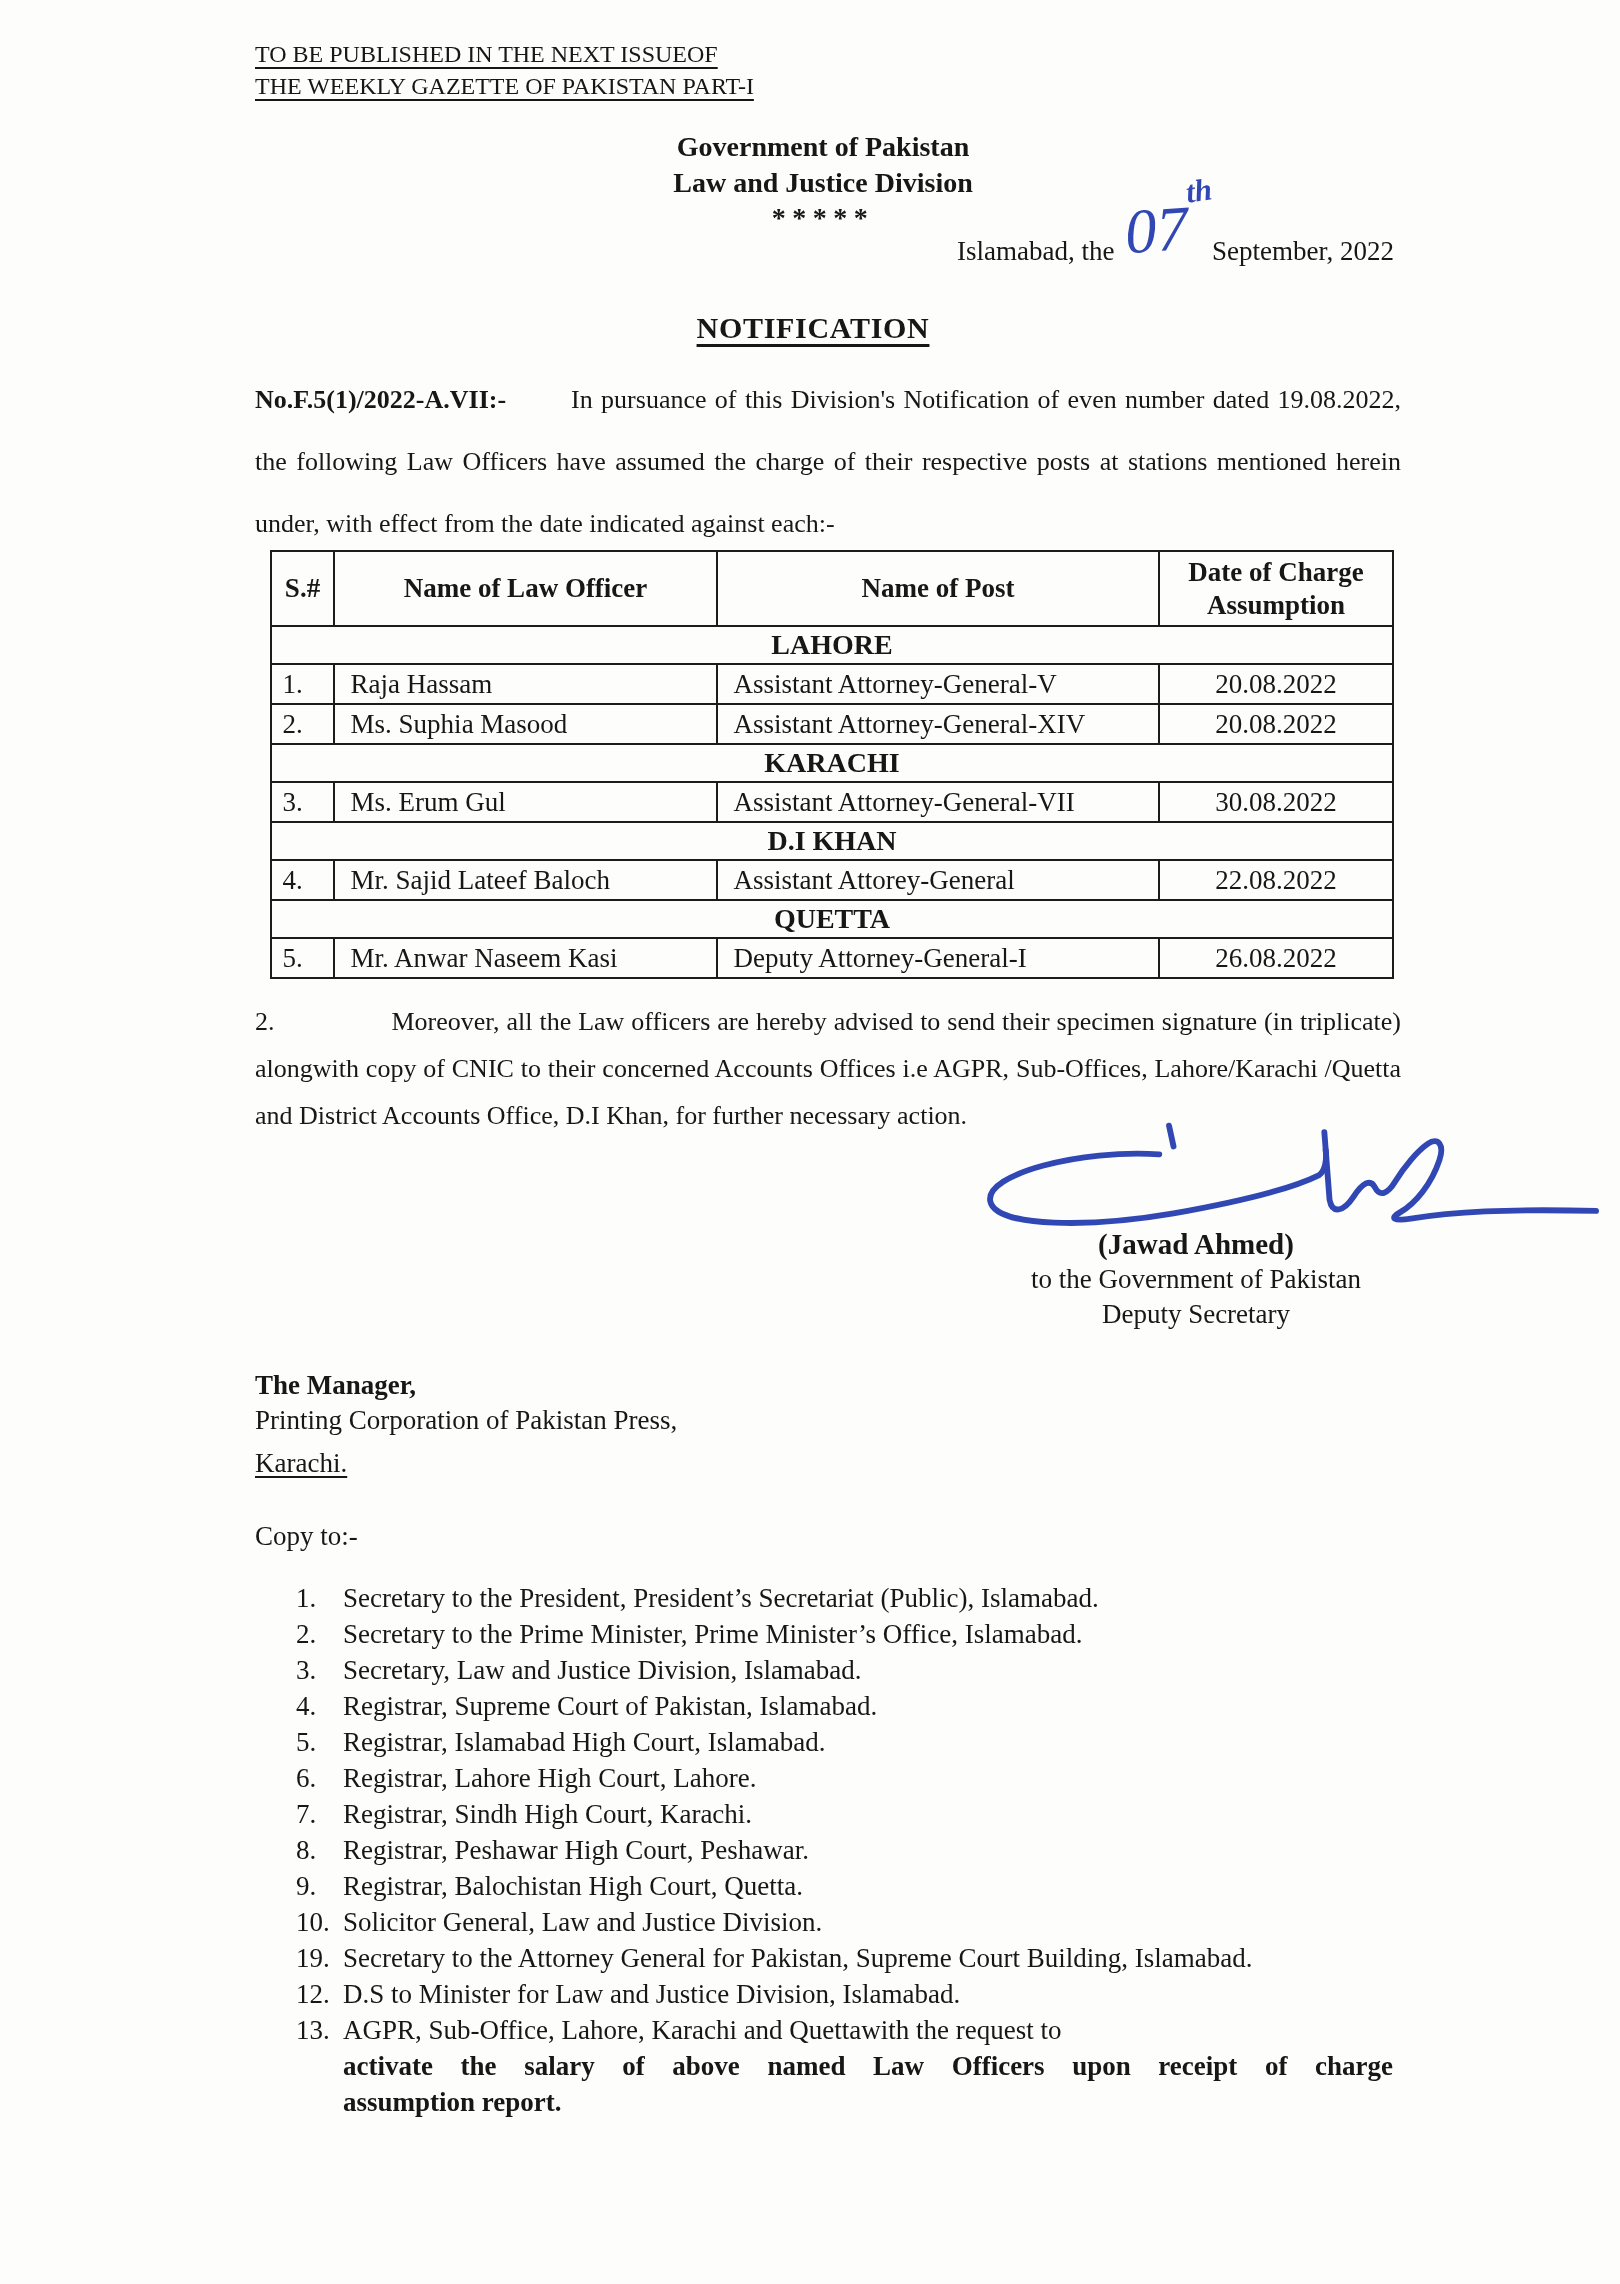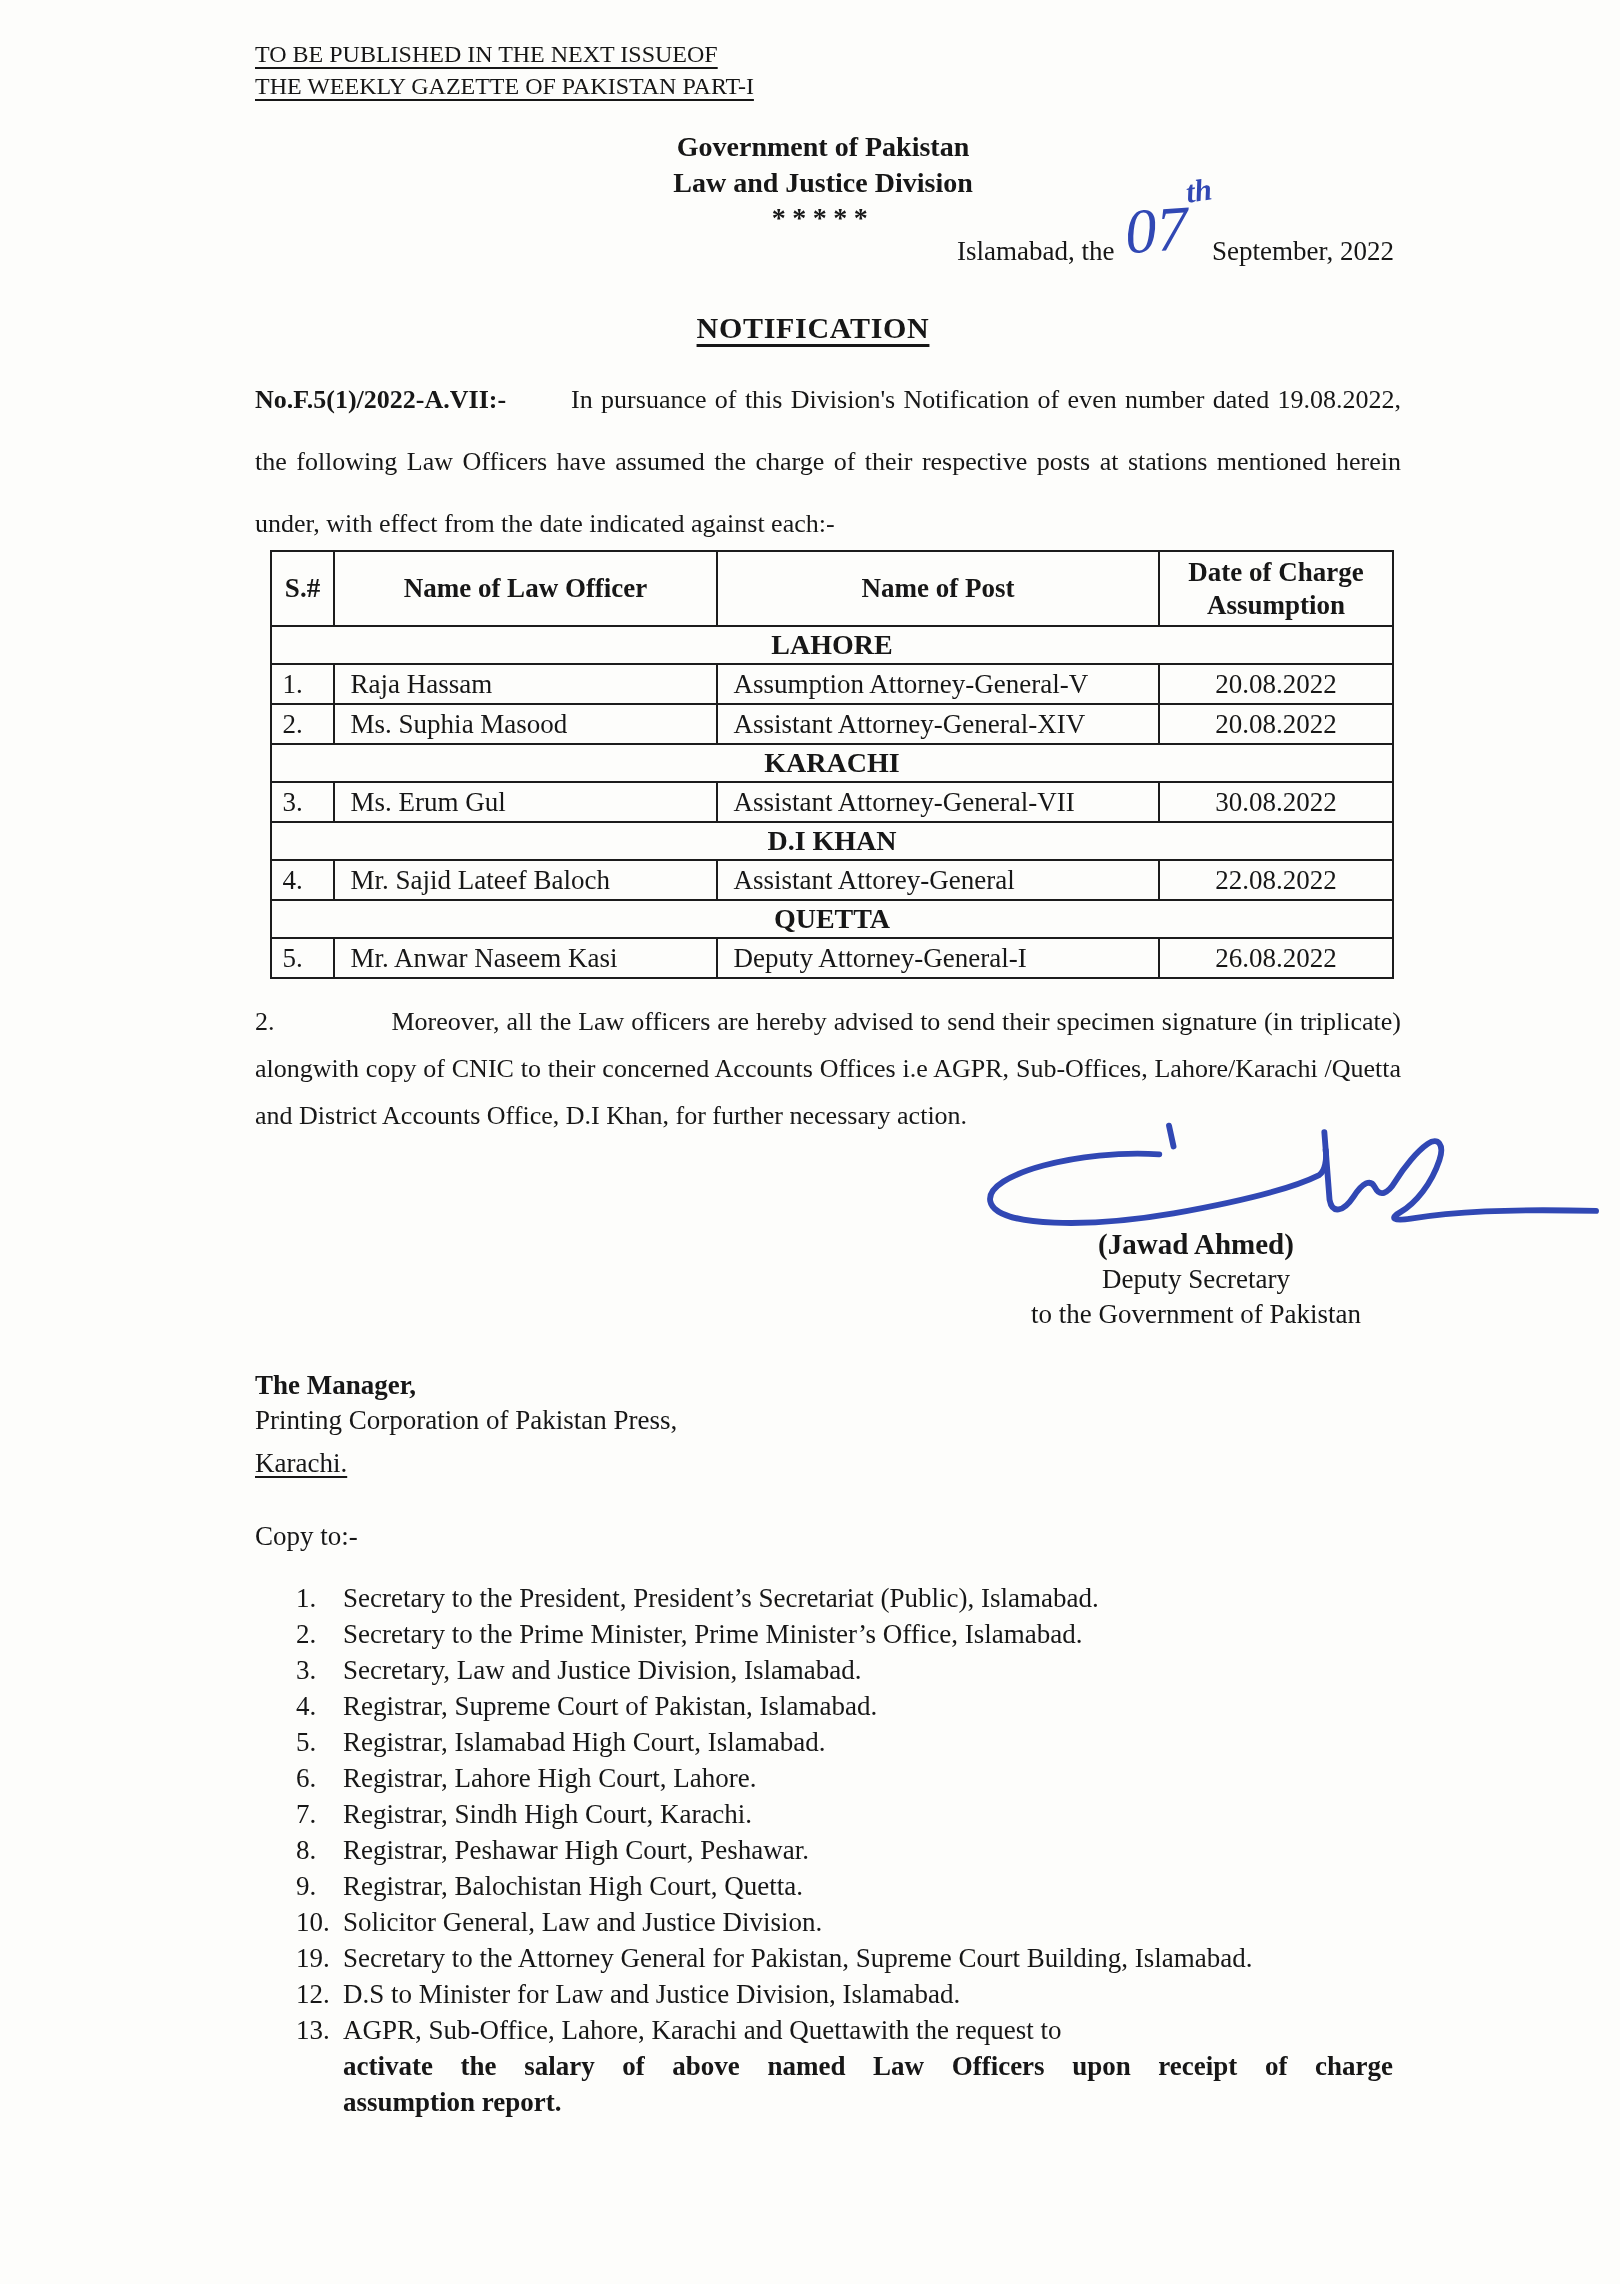--- a/index.html
+++ b/index.html
@@ -105,21 +105,21 @@
           <th>Date of Charge Assumption</th>
         </tr>
       </thead>
       <tbody>
         <tr class="city">
             <td colspan="4">LAHORE</td>
           </tr>
         <tr class="data">
           <td class="sn">1.</td>
           <td class="nm">Raja Hassam</td>
-          <td class="po">Assumption Attorney-General-V</td>
+          <td class="po">Assistant Attorney-General-V</td>
           <td class="dt">20.08.2022</td>
         </tr>
         <tr class="data">
           <td class="sn">2.</td>
           <td class="nm">Ms. Suphia Masood</td>
           <td class="po">Assistant Attorney-General-XIV</td>
           <td class="dt">20.08.2022</td>
         </tr>
         <tr class="city">
             <td colspan="4">KARACHI</td>
@@ -159,22 +159,22 @@
   <svg class="sigsvg" width="684" height="130" viewBox="0 0 1050 200">
     <g fill="none" stroke="#3148b4" stroke-width="9" stroke-linecap="round" stroke-linejoin="round">
       <path d="M345 18 l 7 32"></path>
       <path d="M330 62 C 210 54, 62 92, 70 134 C 78 176, 230 174, 352 153 C 470 132, 540 112, 576 94 C 585 88, 588 70, 586 55"></path>
       <path d="M584 28 L 592 132 C 596 154, 613 151, 629 127 C 643 106, 655 99, 662 113 C 669 127, 681 124, 693 104 C 707 81, 727 57, 743 46 C 759 35, 769 47, 761 71 C 749 107, 725 137, 701 151 C 683 161, 691 165, 717 161 C 782 150, 862 146, 1002 149"></path>
     </g>
   </svg>
 
   <div class="sigblock">
     <div class="signame">(Jawad Ahmed)</div>
+    <div>to the Government of Pakistan</div>
     <div>Deputy Secretary</div>
-    <div>to the Government of Pakistan</div>
   </div>
 
   <div class="addr">
     <div class="b">The Manager,</div>
     <div>Printing Corporation of Pakistan Press,</div>
     <div class="u">Karachi.</div>
   </div>
 
   <div class="copylabel">Copy to:-</div>
 

